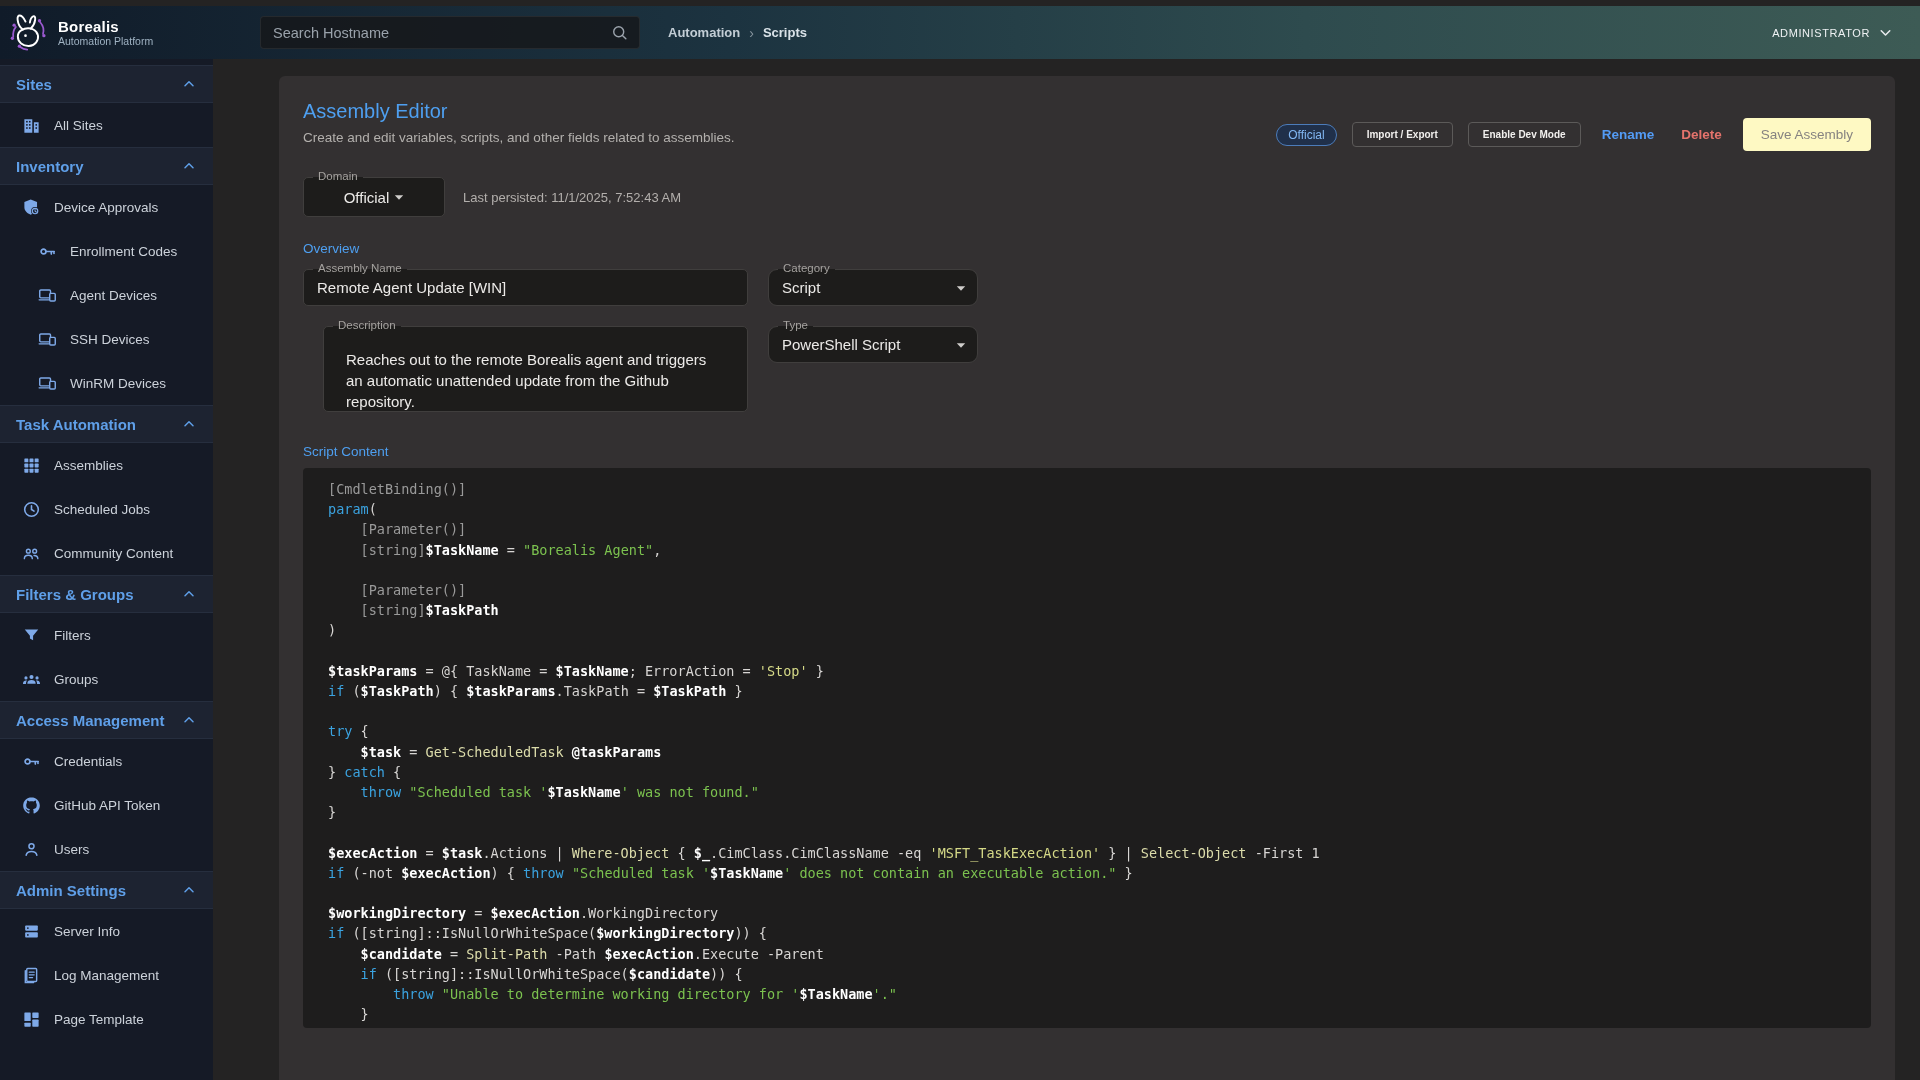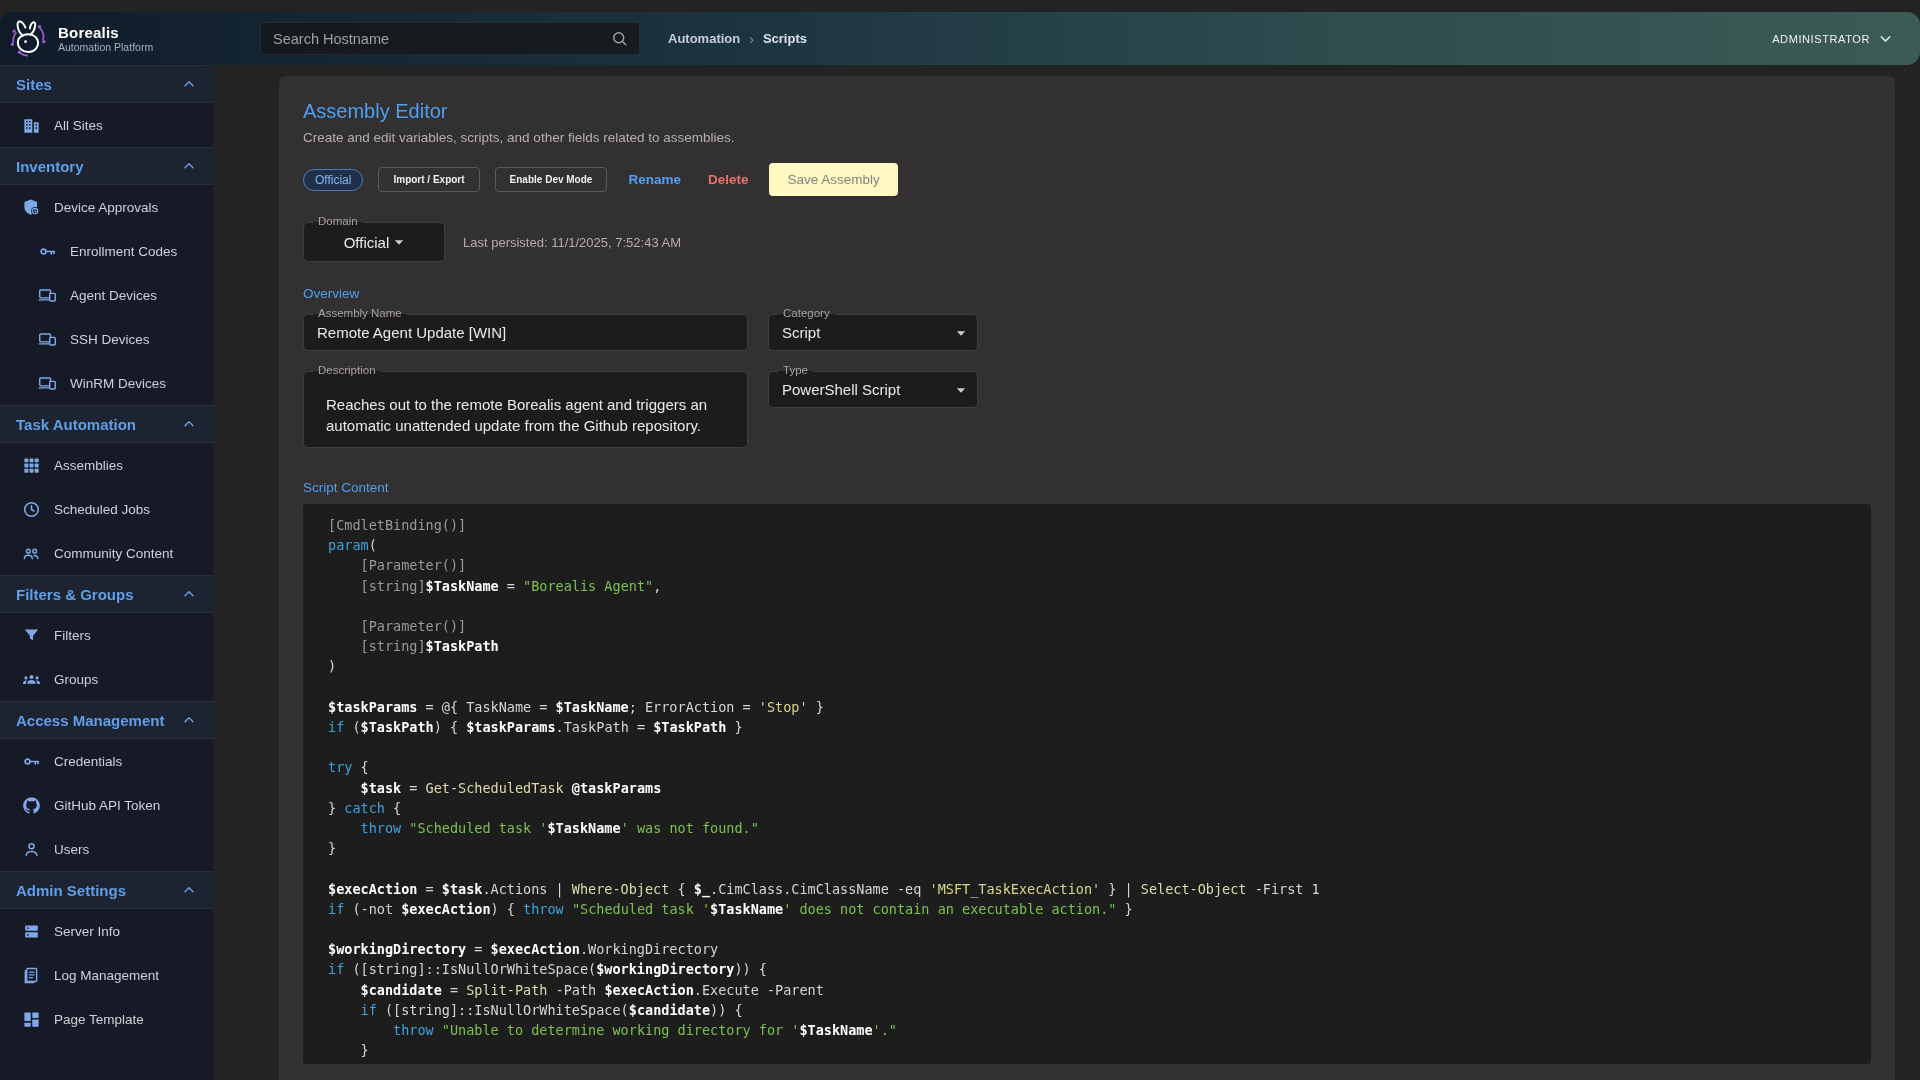--- a/index.html
+++ b/index.html
@@ -6,23 +6,23 @@
   html,body { margin:0; padding:0; }
   body {
     width:1920px; height:1080px; overflow:hidden;
     background:#242323;
     font-family:"Liberation Sans", sans-serif;
     -webkit-font-smoothing:antialiased;
   }
 
   
   .topbar {
-    position:absolute; top:12px; left:0; width:1920px; height:53px;
+    position:absolute; top:6px; left:0; width:1920px; height:53px;
     background:linear-gradient(90deg,#101b29 0%,#1c3340 38%,#2e4b4e 68%,#3d5b55 100%);
-    display:flex; align-items:center; z-index:30;border-radius:13px;
+    display:flex; align-items:center; z-index:30;
   }
   .brand { position:absolute; left:8px; top:0; height:53px; display:flex; align-items:center; gap:8px; }
   .brand-text { display:flex; flex-direction:column; line-height:1.15; }
   .brand-name { color:#ffffff; font-size:15px; font-weight:bold; letter-spacing:.2px; }
   .brand-sub  { color:#9fb2c2; font-size:10.5px; }
   .searchbox {
     position:absolute; left:260px; top:10px; width:380px; height:33px;
     background:rgba(22,23,26,.82); border:1px solid rgba(255,255,255,.07); border-radius:4px;
     display:flex; align-items:center; padding:0 10px;
   }
@@ -58,21 +58,21 @@
   .sb-item { height:44px; display:flex; align-items:center; gap:13px; padding-left:22px; cursor:pointer; }
   .sb-item.indent { padding-left:38px; }
   .sb-icon { width:19px; height:19px; color:#7ea9e8; flex:0 0 auto; }
   .sb-label { color:#ccd2da; font-size:13.5px; }
 
   
   .main-card {
     position:absolute; left:279px; top:76px; width:1616px; height:1080px;
     background:#333031; border-radius:6px; padding:0 24px;
   }
-  .card-header { padding-top:24px; display:flex; justify-content:space-between; align-items:flex-start;flex-direction:column; }
+  .card-header { padding-top:24px; display:flex; justify-content:space-between; align-items:flex-start; }
   .page-title { color:#4e9ff0; font-size:20px; font-weight:500; margin:0; }
   .page-subtitle { color:#b3b0ad; font-size:13.5px; margin-top:7px; }
   .header-actions { display:flex; align-items:center; gap:15px; margin-top:18px; }
   .badge-official {
     color:#82b7f2; background:#20304a; border:1px solid #4c7cba;
     font-size:12px; padding:3px 11px; border-radius:12px;
   }
   .btn-outline {
     background:transparent; border:1px solid #5c5a59; border-radius:4px;
     color:#f2f0ee; font-size:10px; font-weight:bold; padding:6px 14px; cursor:pointer;
@@ -107,22 +107,22 @@
   .section-label { color:#4e9ff0; font-size:13.5px; margin-top:24px; }
   .overview-grid {
     margin-top:13px; display:grid; grid-template-columns:445px 210px;
     column-gap:20px; row-gap:20px; align-items:start;
   }
   .input-field { height:37px; display:flex; align-items:center; }
   .input-field input {
     width:100%; background:transparent; border:none; outline:none; padding:0 13px;
     color:#eceae8; font-size:15px; font-family:"Liberation Sans",sans-serif;
   }
-  .select-field { height:37px; display:flex; align-items:center; justify-content:space-between; padding:0 6px 0 13px; cursor:pointer; }
-  .textarea-field { height:77px; padding:22px 20px 0 22px; }
+  .select-field { height:37px; display:flex; align-items:center; justify-content:space-between; padding:0 6px 0 13px; cursor:pointer;border-radius:9px; }
+  .textarea-field { height:86px; padding:22px 20px 0 22px;margin-left:20px; }
   .textarea-field .field-value { line-height:21px; display:block; }
 
   .script-label { margin-top:32px; }
   .code-editor {
     margin-top:9px; background:#1e1d1d; border-radius:4px;
     width:1568px; height:560px; padding:11px 0 0 25px; overflow:hidden; cursor:text;
   }
   .code-line {
     font-family:"DejaVu Sans Mono", monospace; font-size:13.5px; line-height:20.2px;
     white-space:pre; color:#d8d6d4;

